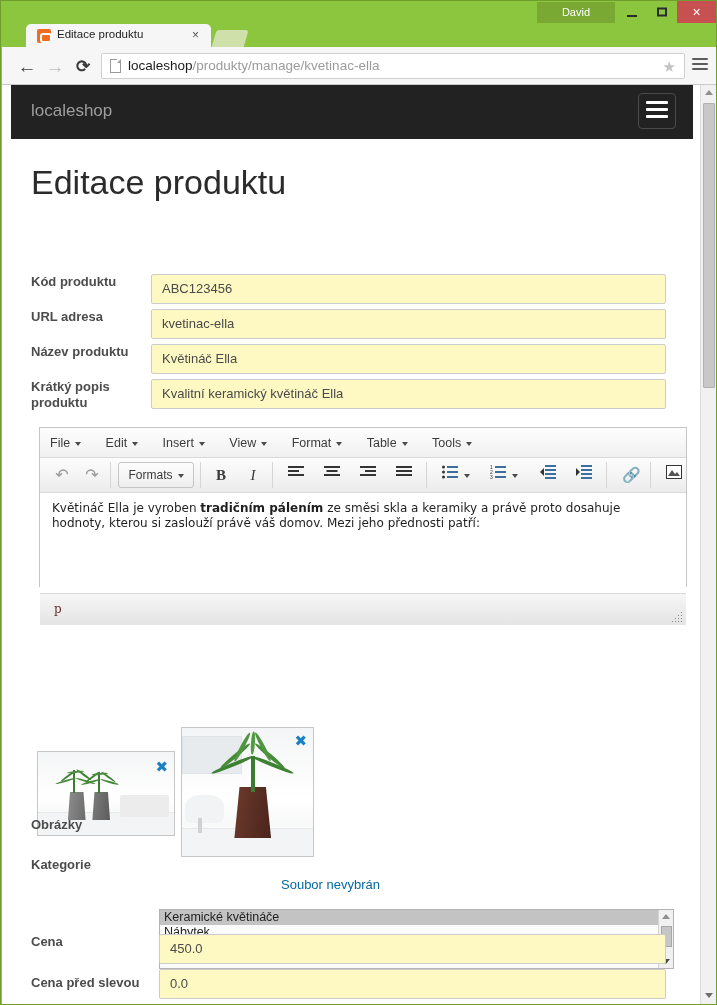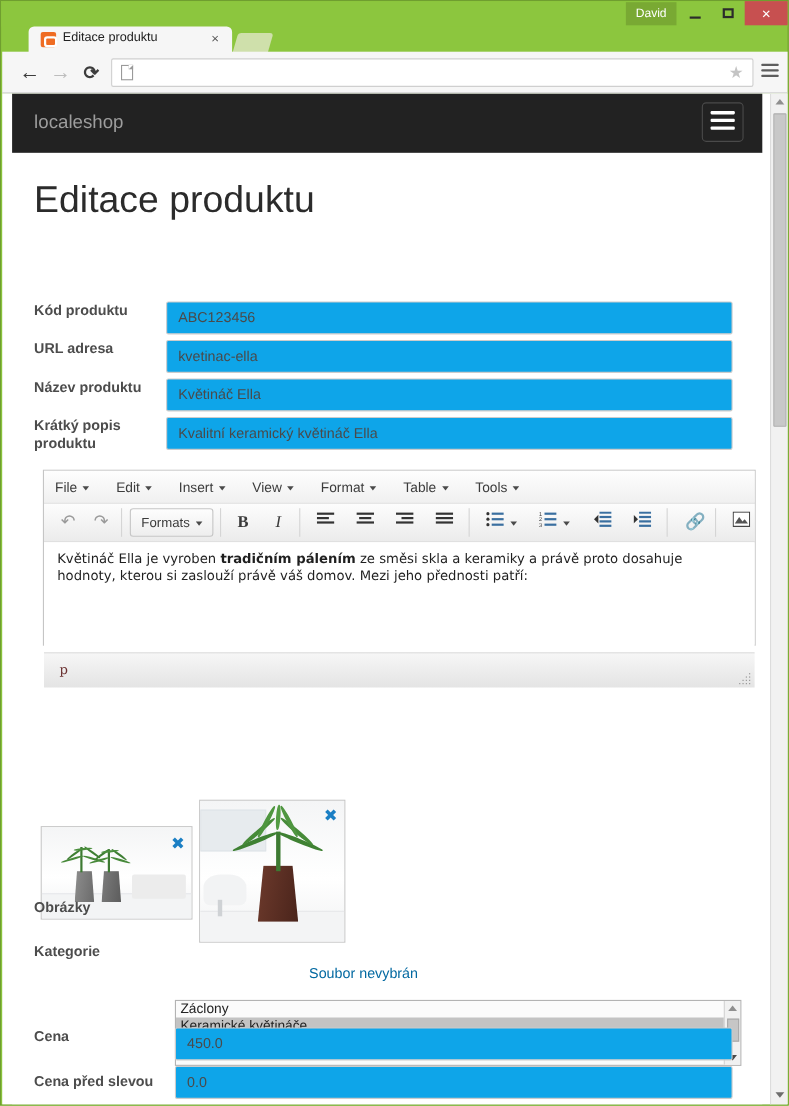--- a/index.html
+++ b/index.html
@@ -21,21 +21,21 @@
 
   
   #titlebar {
     position: absolute; left: 0; top: 0;
     width: 715px; height: 23px;
     background: #8CC63E;
   }
   #user-chip {
     position: absolute; right: 101px; top: 1px;
     height: 21px; line-height: 21px;
-    padding: 0 9px;
+    padding: 0 25px;
     background: #79a933;
     color: #ffffff;
     font-size: 11px;
     font-family: "Liberation Sans", sans-serif;
   }
   .winbtn {
     position: absolute; top: 0;
     width: 30px; height: 22px;
     background: transparent;
     cursor: default;
@@ -208,21 +208,21 @@
   .flabel {
     position: absolute; left: 20px;
     width: 125px;
     font-size: 13px; font-weight: bold; color: #4c4c4c;
     line-height: 16px;
   }
   .finput {
     position: absolute; left: 140px;
     width: 515px; height: 30px;
     border: 1px solid #cccccc;
-    background: #0ea5e9;
+    background: #fef9c3;
     border-radius: 2px;
     font-size: 13px;
     color: #4a4a4a;
     padding: 0 10px;
     line-height: 28px;
     font-family: "Liberation Sans", sans-serif;
   }
 
   
   #editor {
@@ -431,20 +431,21 @@
     <div id="tab-newghost"></div>
   </div>
 
   <div id="navbar">
     <span class="navicon" id="nav-back">←</span>
     <span class="navicon" id="nav-fwd">→</span>
     <span class="navicon" id="nav-reload">⟳</span>
 
     <div id="omnibox">
       <span id="page-icon"></span>
+      <span id="url-text"><span class="host">localeshop</span><span>/produkty/manage/kvetinac-ella</span></span>
       <span id="star-icon">★</span>
     </div>
 
     <div id="menu-icon">
         <i></i>
         <i></i>
         <i></i>
       </div>
   </div>
 
@@ -672,21 +673,20 @@
           </div>
         </div>
         <span class="thumb-x" style="right:6px;top:6px">✖</span>
       </div>
 
       <span class="flabel" style="top:678px">Obrázky</span>
       <span id="file-label">Soubor nevybrán</span>
 
       <span class="flabel" style="top:718px">Kategorie</span>
       <div id="cat-select">
-        <div class="cat-opt">Záclony</div>
         <div class="cat-opt sel">Keramické květináče</div>
         <div class="cat-opt">Nábytek</div>
         <div id="cat-scroll">
           <span class="sbar-arrow" id="cat-up"></span>
           <span id="cat-thumb"></span>
           <span class="sbar-arrow" id="cat-down"></span>
         </div>
       </div>
 
       <div class="form-row" style="top:795px">

